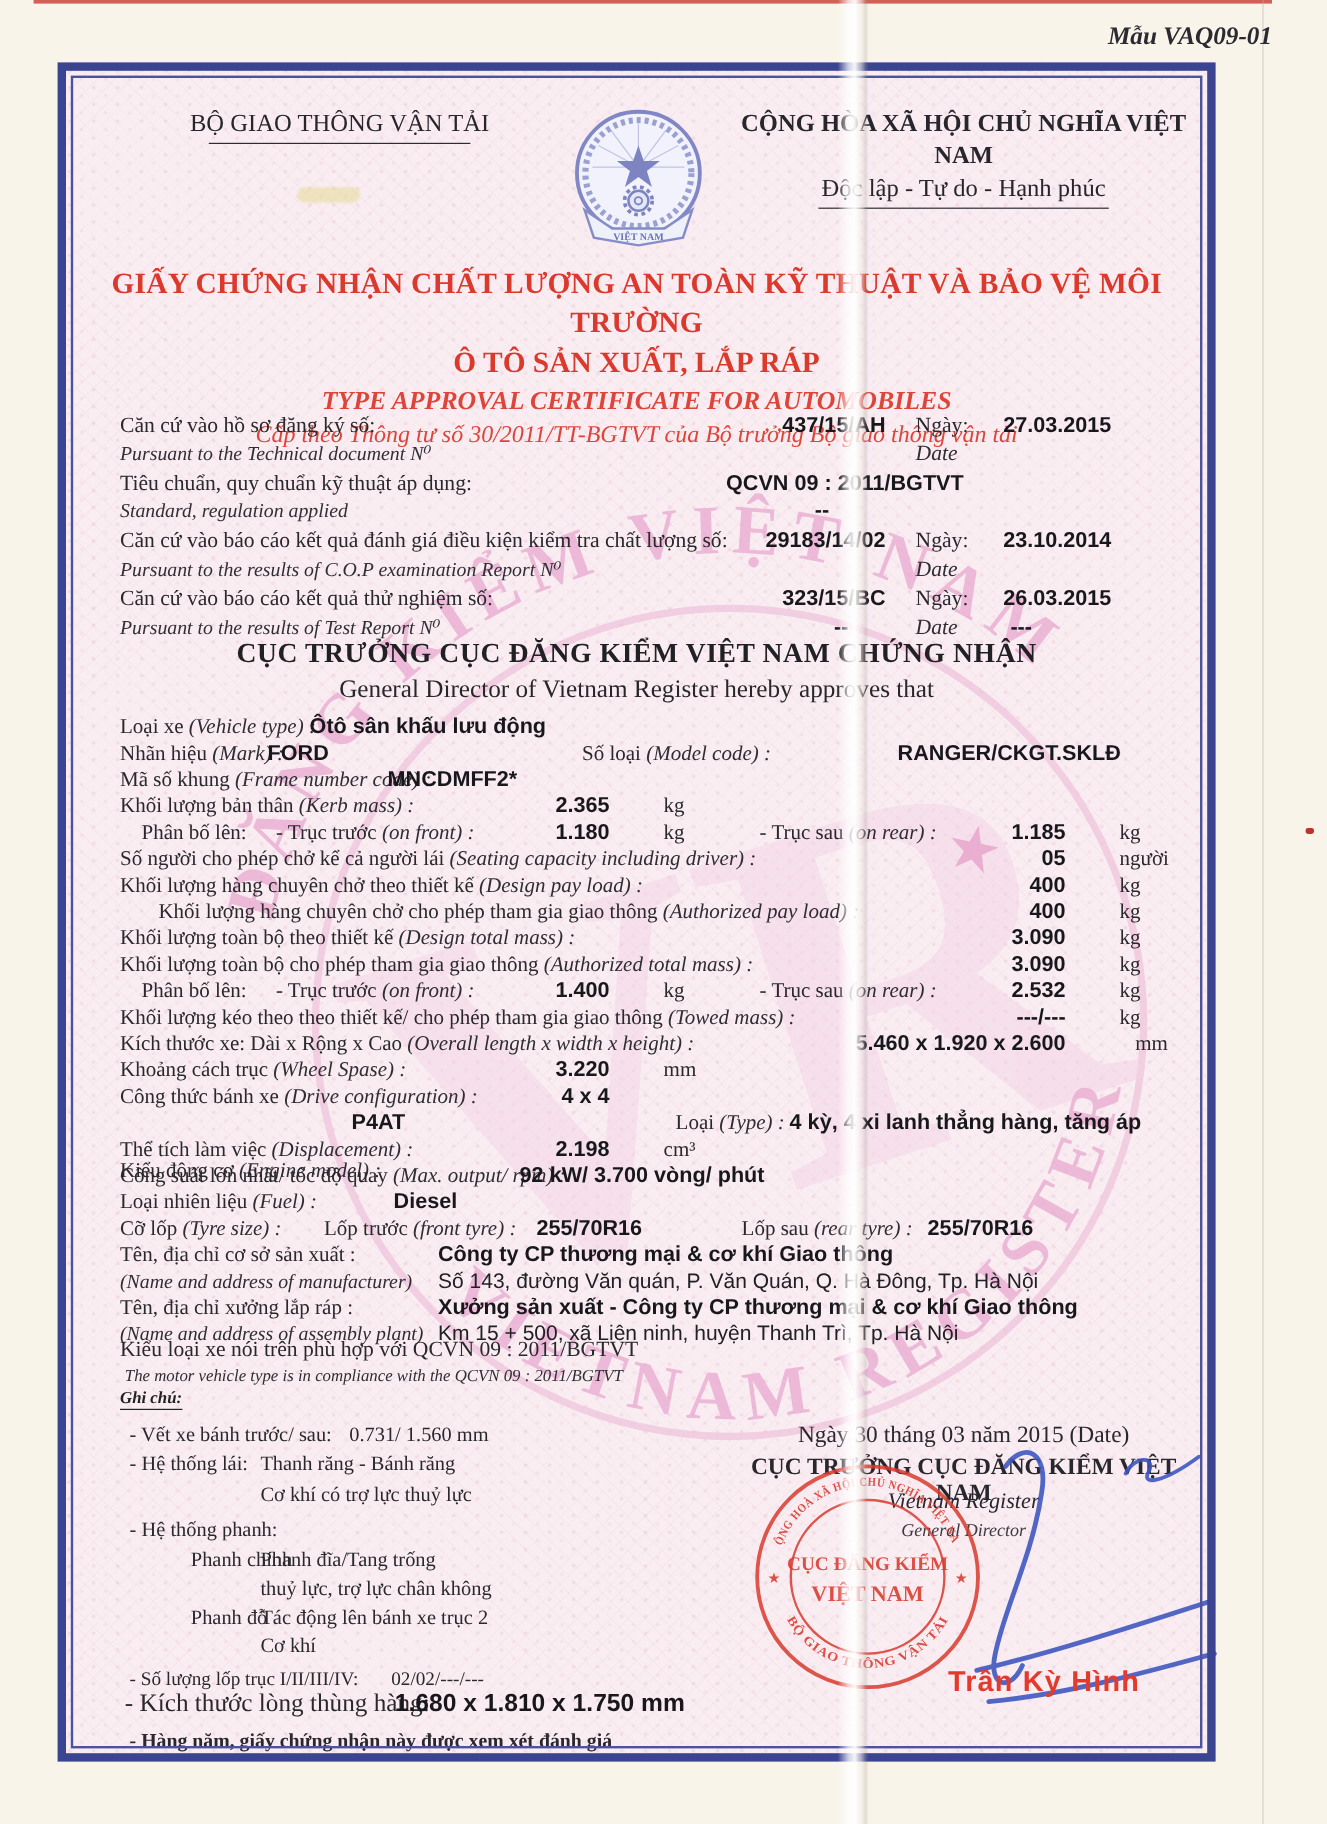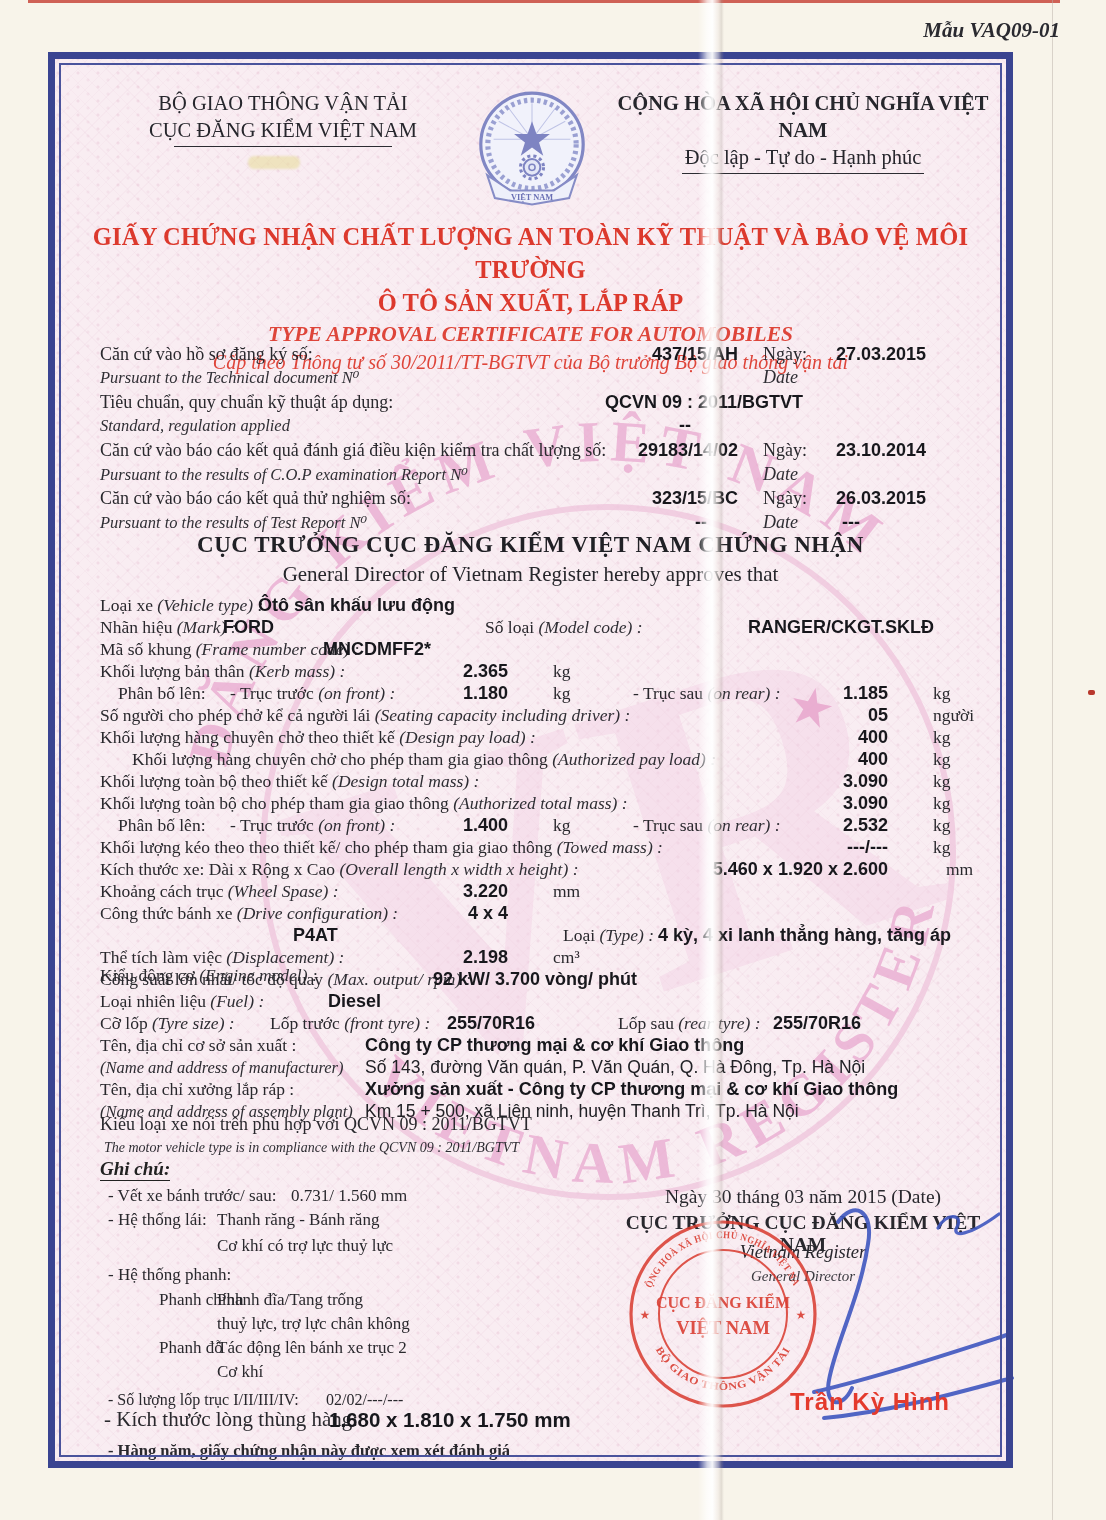--- a/index.html
+++ b/index.html
@@ -58,21 +58,21 @@
   .ref-date{position:absolute;left:736px;top:0;}
 
   .approve1{position:absolute;left:0;top:480px;width:965px;text-align:center;z-index:3;
             font-weight:bold;font-size:23px;letter-spacing:.5px;color:#202025;}
   .approve2{position:absolute;left:0;top:510px;width:965px;text-align:center;z-index:3;
             font-size:21px;color:#26262b;}
 
   
   .note{font-size:17px;}
   .ghichu{position:absolute;left:52px;top:1106px;z-index:3;font-weight:bold;font-style:italic;
-          font-size:19px;color:#222;border-bottom:1.8px solid #222;}
+          font-size:14px;color:#222;border-bottom:1.8px solid #222;}
   .bigrow{font-size:21px;}
   .bigrow .b{font-size:20.5px;}
 
   
   .signoff{position:absolute;left:560px;width:390px;text-align:center;z-index:4;color:#28272d;}
   .signer{position:absolute;left:742px;top:1336px;z-index:8;font-family:"Liberation Sans","DejaVu Sans",sans-serif;
           font-weight:bold;font-size:24px;color:#e43a2c;letter-spacing:1px;}
 
   
   .crease{position:absolute;left:698px;top:0;width:26px;height:1520px;z-index:50;pointer-events:none;
@@ -112,21 +112,20 @@
         </text>
         <text font-size="58" font-weight="bold" fill="#e8a6cd" opacity="0.8" letter-spacing="9">
           <textPath href="#wm-bot" startOffset="50%" text-anchor="middle">VIETNAM REGISTER</textPath>
         </text>
       </g>
       <text x="737" y="668" font-size="52" fill="#e8a6cd" opacity="0.85" transform="rotate(12 737 668)">★</text>
     </svg>
 
     <div class="hdr-left">
       <div>BỘ GIAO THÔNG VẬN TẢI</div>
-      <div>CỤC ĐĂNG KIỂM VIỆT NAM</div>
       <span class="uline" style="width:218px;"></span>
     </div>
 
     <svg style="position:absolute;left:420px;top:30px;z-index:3;" width="128" height="140" viewBox="0 0 100 104">
       <circle cx="50" cy="46" r="40" fill="#f1f2fb" stroke="#8187c4" stroke-width="2.5"></circle>
       <circle cx="50" cy="46" r="34.5" fill="none" stroke="#9aa0d2" stroke-width="4" stroke-dasharray="2.6,2.6"></circle>
       <path d="M50,42 L50,14 M50,42 L32,18 M50,42 L68,18 M50,42 L24,28 M50,42 L76,28 M50,42 L20,42 M50,42 L80,42" stroke="#aab0dd" stroke-width="0.8" opacity="0.7"></path>
       <polygon points="50,28 53.5,38 64,38 55.5,44.5 58.8,55 50,48.5 41.2,55 44.5,44.5 36,38 46.5,38" fill="#7e84c2"></polygon>
       <circle cx="50" cy="64" r="9" fill="none" stroke="#7e84c2" stroke-width="2.4" stroke-dasharray="2.4,2.4"></circle>
       <circle cx="50" cy="64" r="6.5" fill="#e4e7f6" stroke="#7e84c2" stroke-width="1.6"></circle>

